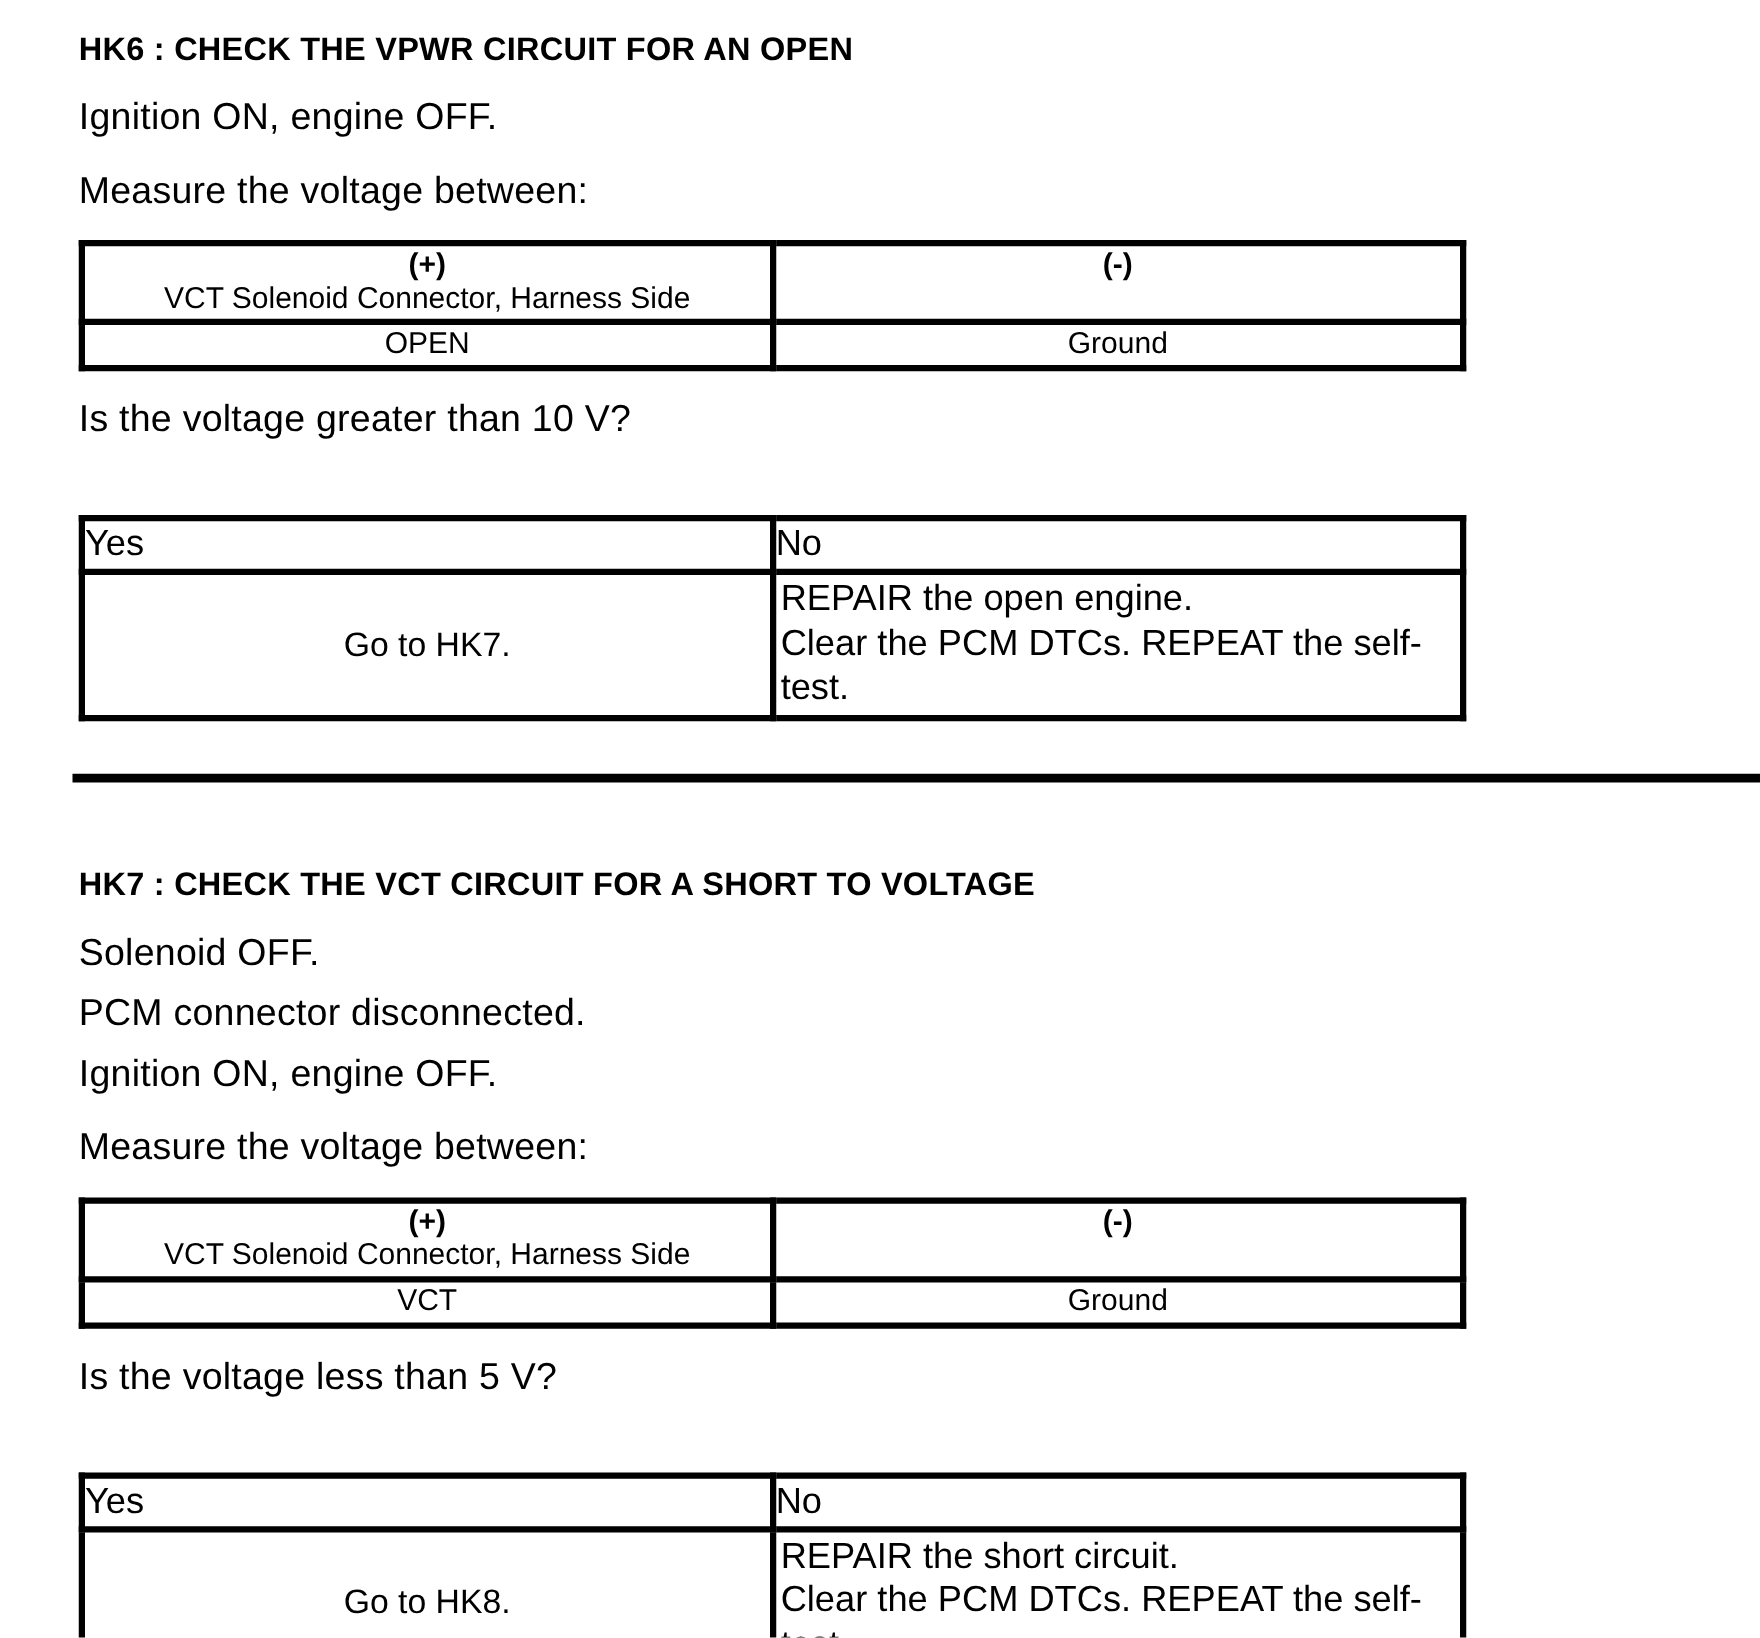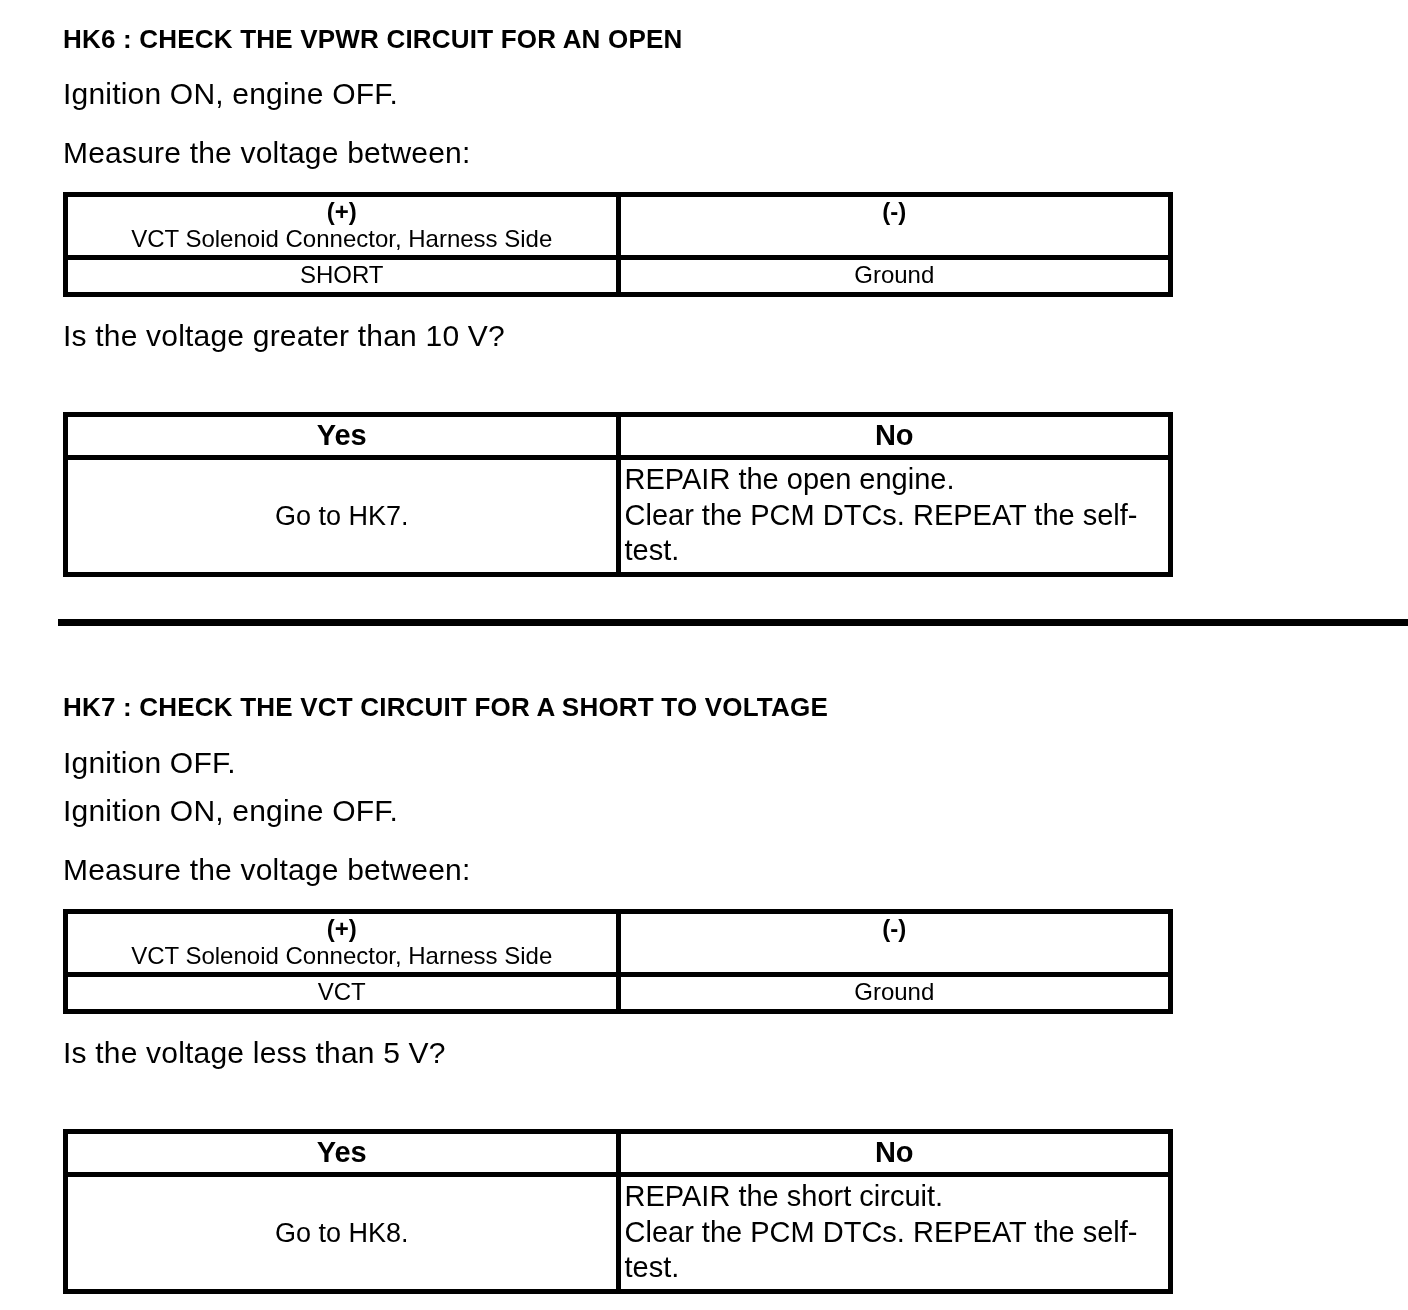--- a/index.html
+++ b/index.html
@@ -73,22 +73,22 @@
     font-weight: normal;
     line-height: 1.1;
     margin: 22px 0 0 0;
     letter-spacing: 0.2px;
   }
   .result-table {
     margin-top: 60px;
   }
   .result-table th {
     font-size: 29px;
-    font-weight: bold;
-    text-align: center;
+    font-weight: normal;
+    text-align: left;
     padding: 3px 0;
     line-height: 1.1;
   }
   .yes-cell {
     text-align: center;
     vertical-align: middle;
     font-size: 27px;
     padding: 8px 0;
   }
   .no-cell {
@@ -124,21 +124,21 @@
         <tr>
           <th>
             <span class="mt-sign">(+)</span>
             <span class="mt-sub">VCT Solenoid Connector, Harness Side</span>
           </th>
           <th>
             <span class="mt-sign">(-)</span>
           </th>
         </tr>
         <tr>
-          <td>SHORT</td>
+          <td>OPEN</td>
           <td>Ground</td>
         </tr>
       </tbody>
     </table>
 
     <p class="question">Is the voltage greater than 10 V?</p>
 
     <table class="result-table">
       <tbody>
         <tr>
@@ -154,21 +154,22 @@
         </tr>
       </tbody>
     </table>
   </section>
 
   <div class="divider"></div>
 
   <section class="section-lower">
     <h2 class="step-heading">HK7 : CHECK THE VCT CIRCUIT FOR A SHORT TO VOLTAGE</h2>
 
-    <p class="body-line">Ignition OFF.</p>
+    <p class="body-line">Solenoid OFF.</p>
+    <p class="body-line">PCM connector disconnected.</p>
     <p class="body-line">Ignition ON, engine OFF.</p>
     <p class="body-line measure-line">Measure the voltage between:</p>
 
     <table class="measure-table">
       <tbody>
         <tr>
           <th>
             <span class="mt-sign">(+)</span>
             <span class="mt-sub">VCT Solenoid Connector, Harness Side</span>
           </th>

